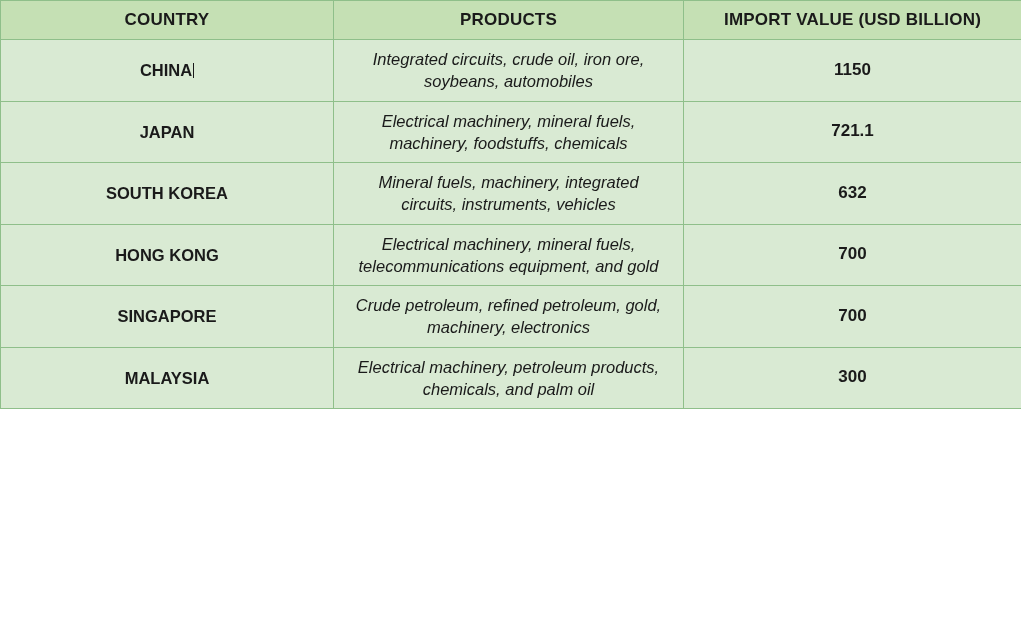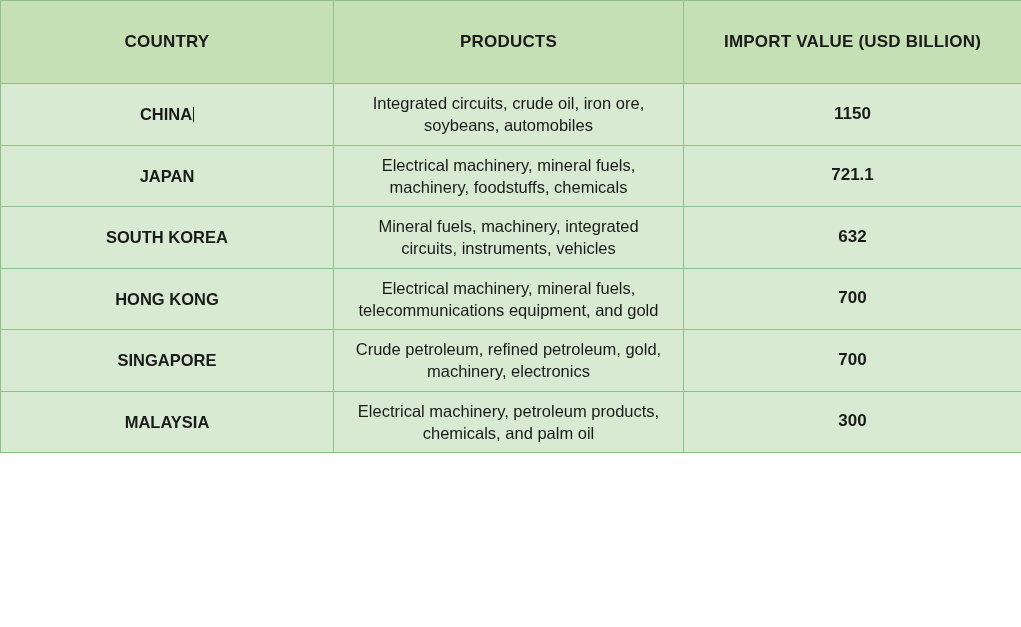--- a/index.html
+++ b/index.html
@@ -32,33 +32,34 @@
     vertical-align: middle;
     padding: 8px 10px;
     color: #1a1a1a;
   }
   table.data-table thead th {
     background: #c5e0b4;
     font-size: 17px;
     font-weight: bold;
     letter-spacing: 0.2px;
     height: 38px;
-    padding: 22px 10px;
+    padding: 0 10px;
   }
   table.data-table tbody td {
     background: #d9ead3;
     font-size: 16.5px;
     line-height: 1.35;
   }
   table.data-table tbody td.country-cell {
     font-weight: bold;
   }
   table.data-table tbody td.products-cell {
     padding-left: 18px;
     padding-right: 18px;
+    font-style: italic;
   }
   table.data-table tbody td.value-cell {
     font-weight: bold;
     font-size: 17px;
     margin-top: 44px;
   }
   .caret {
     display: inline-block;
     width: 1px;
     height: 15px;

